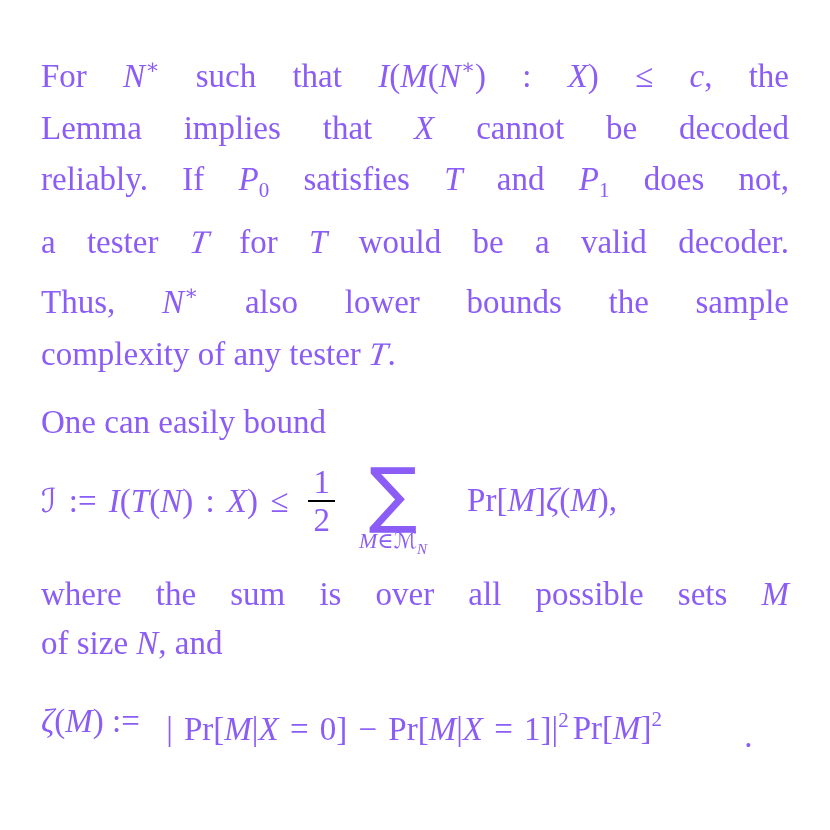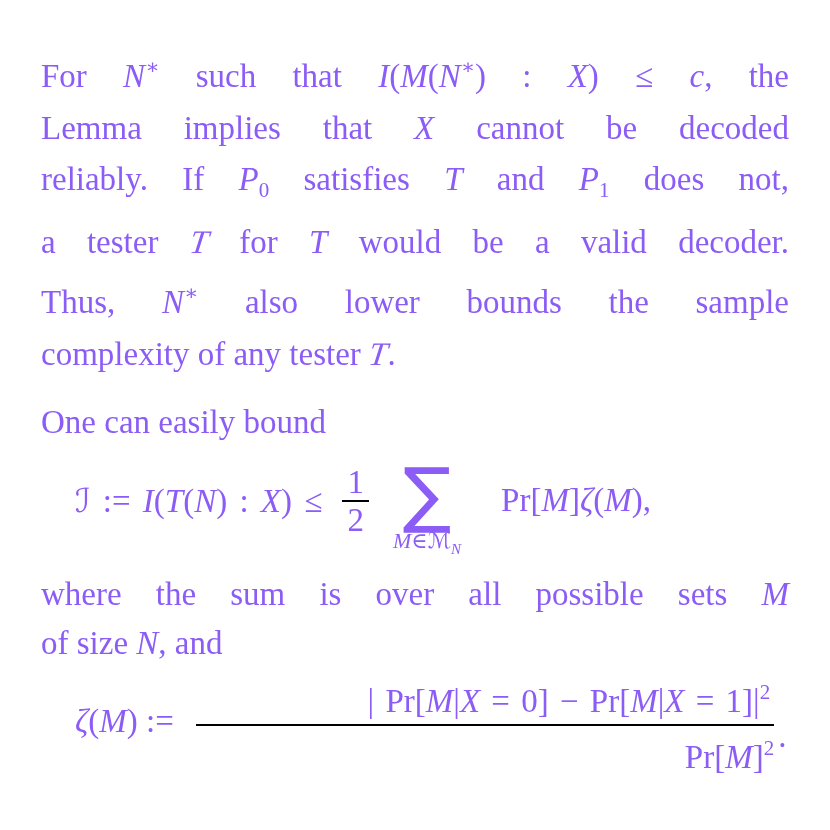--- a/index.html
+++ b/index.html
@@ -21,36 +21,36 @@
   .cal { font-style:italic; display:inline-block; transform:skewX(-8deg); }
   .scr { font-family:"DejaVu Sans","DejaVu Serif",sans-serif; font-style:normal; }
   .sup { font-size:21px; vertical-align:13px; }
   .sub { font-size:21px; vertical-align:-7px; }
   .ssub{ font-size:15px; vertical-align:-6px; font-style:italic; }
 
   #eq1 { position:absolute; left:41px; top:444px; width:772px; height:118px;
          display:flex; align-items:center; }
   #eq2 { position:absolute; left:41px; top:663px; width:788px; height:122px;
          display:flex; align-items:center; }
-  .mtext { white-space:pre; position:relative; top:-3px;margin-left:34px; }
+  .mtext { white-space:pre; position:relative; top:-3px; }
   #eq1 .mtext { word-spacing:4px; }
 
   .vfrac { display:flex; flex-direction:column; align-items:center;
            margin:0 14px 0 20px; position:relative; top:-2px; }
   .fnum, .fden { line-height:36px; padding:0 5px; }
   .fbar { height:2px; background:#000000; align-self:stretch; }
 
   .bigsum { display:flex; flex-direction:column; align-items:center;
             position:relative; top:9px; margin-left:10px; }
   .sigma { font-family:"DejaVu Sans","DejaVu Serif",sans-serif;
            font-size:72px; line-height:62px; }
   .sumsub { font-size:22px; line-height:24px; margin-top:4px; white-space:pre;text-align:right; }
   .rhs { margin-left:40px; }
 
-  .vfrac2 { display:flex; flex-direction:column; align-items:flex-end;
+  .vfrac2 { display:flex; flex-direction:row; align-items:flex-start;
             margin-left:14px; min-width:578px; position:relative; top:0px; }
   .fnum2 { line-height:46px; white-space:pre; padding:0 4px; word-spacing:3px; }
   .fden2 { line-height:45px; white-space:pre; }
   .mperiod { position:relative; top:12px; margin-left:4px; }
 </style>
 </head>
 <body>
 
 <div class="page">
 

